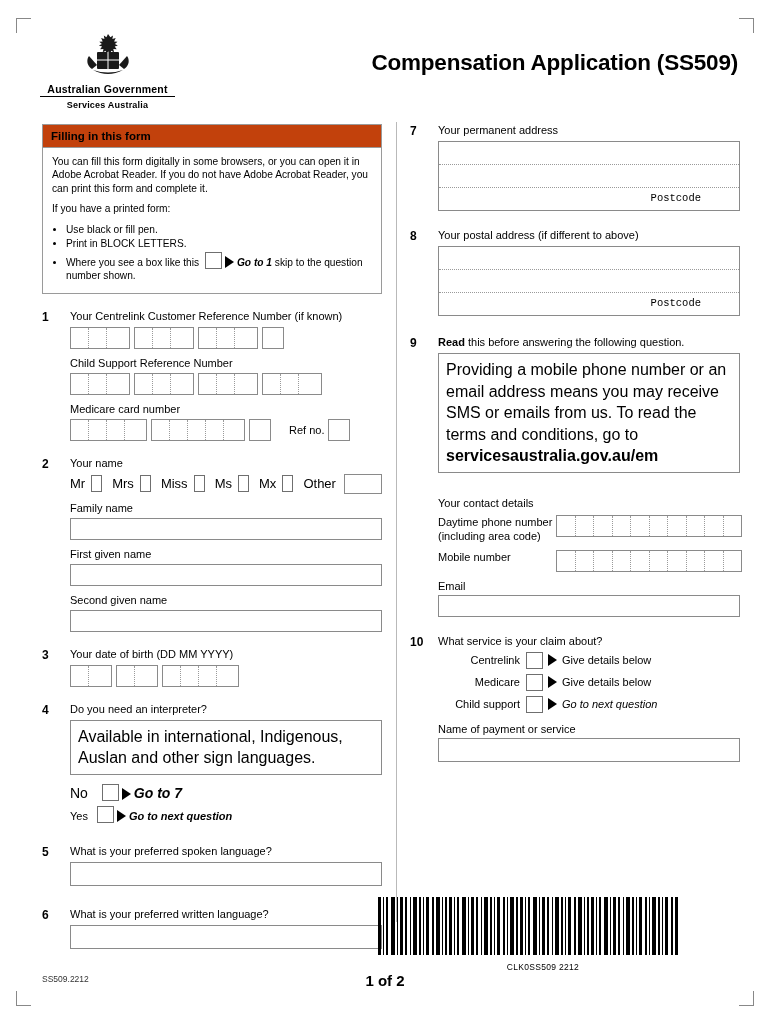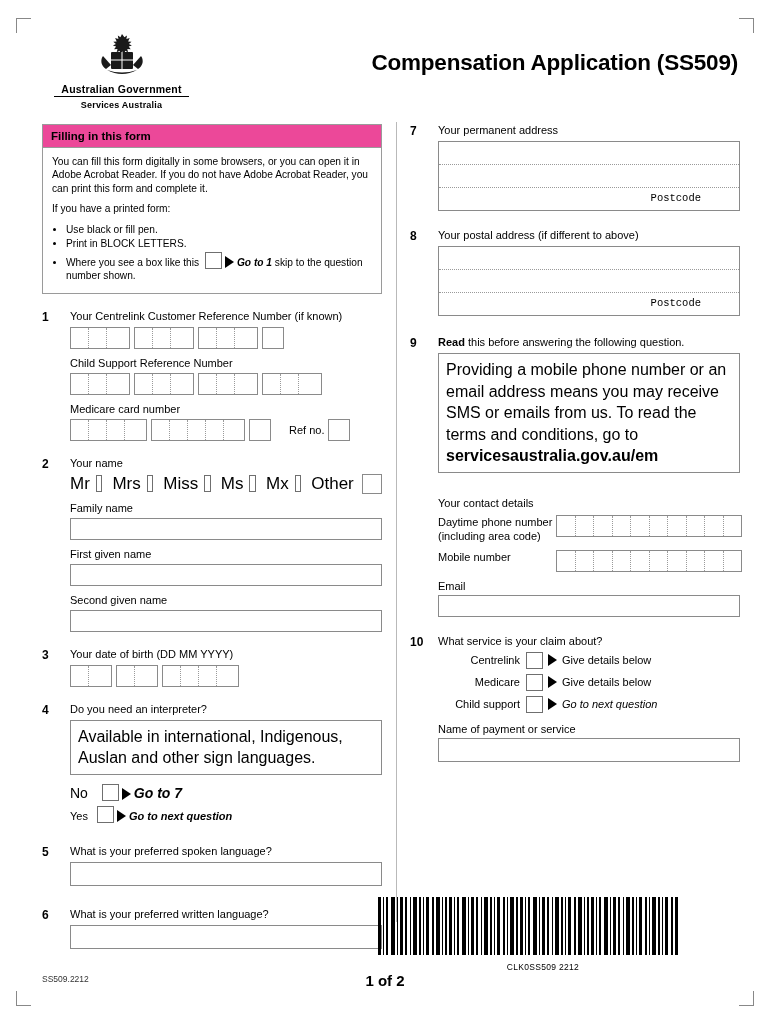--- a/index.html
+++ b/index.html
@@ -10,35 +10,35 @@
   .crop{position:absolute;width:14px;height:14px;}
   .crop.tl{left:16px;top:18px;border-left:1px solid #888;border-top:1px solid #888;}
   .crop.tr{right:16px;top:18px;border-right:1px solid #888;border-top:1px solid #888;}
   .crop.bl{left:16px;bottom:18px;border-left:1px solid #888;border-bottom:1px solid #888;}
   .crop.br{right:16px;bottom:18px;border-right:1px solid #888;border-bottom:1px solid #888;}
 
   .content{position:absolute;left:32px;top:30px;width:706px;}
 
   
   .hdr{position:relative;height:80px;}
-  .crest{position:absolute;left:22px;top:2px;width:135px;text-align:center;}
+  .crest{position:absolute;left:8px;top:2px;width:135px;text-align:center;}
   .crest svg{display:block;margin:0 auto;}
   .govline{font-weight:bold;font-size:10.5px;letter-spacing:.2px;border-bottom:1.6px solid #000;padding-bottom:1px;margin-top:1px;}
   .agency{font-weight:bold;font-size:9px;margin-top:3px;letter-spacing:.2px;}
   .form-title{position:absolute;right:0;top:20px;font-size:22.5px;font-weight:bold;letter-spacing:-0.2px;}
 
   
   .cols{position:relative;margin-top:14px;height:850px;}
   .colL{position:absolute;left:10px;top:0;width:340px;}
   .colR{position:absolute;left:378px;top:0;width:330px;}
   .divider{position:absolute;left:364px;top:-2px;width:1px;height:800px;background:#b9b9b9;}
 
   
   .fill-box{border:1px solid #9a9a9a;}
-  .fill-head{background:#ec4899;border-bottom:1px solid #9a9a9a;font-weight:bold;font-size:11.5px;padding:5px 8px;}
+  .fill-head{background:#c2410c;border-bottom:1px solid #9a9a9a;font-weight:bold;font-size:11.5px;padding:5px 8px;}
   .fill-body{padding:7px 9px 9px 9px;font-size:10.2px;line-height:1.32;}
   .fill-body p{margin:0 0 7px 0;}
   .fill-body ul{margin:0;padding-left:14px;}
   .fill-body li{margin-bottom:1px;}
   .inline-arrow{display:inline-block;vertical-align:-2px;margin:0 3px;}
   .goto{font-style:italic;font-weight:bold;}
 
   
   .q{position:relative;margin-top:16px;}
   .qnum{position:absolute;left:0;top:0;font-weight:bold;font-size:12px;width:20px;}
@@ -50,21 +50,21 @@
   .cells{display:flex;gap:4px;align-items:center;}
   .cellgrp{display:flex;border:1px solid #8a8a8a;height:20px;}
   .cellgrp span{width:17px;border-right:1px dotted #9a9a9a;}
   .cellgrp span:last-child{border-right:none;}
   .fieldbox{border:1px solid #8a8a8a;height:20px;box-sizing:border-box;}
   .bigfield{border:1px solid #8a8a8a;height:22px;width:100%;box-sizing:border-box;}
   .tickbox{display:inline-block;width:15px;height:15px;border:1px solid #6f6f6f;vertical-align:-3px;background:#fff;}
   .lbl{font-size:11px;}
 
   
-  .titlerow{display:flex;align-items:center;gap:4px;font-size:17px;}
+  .titlerow{display:flex;align-items:center;gap:4px;font-size:13px;}
   .titlerow .tb{margin-left:2px;margin-right:6px;}
 
   .arrow{display:inline-block;width:0;height:0;border-top:6px solid transparent;border-bottom:6px solid transparent;border-left:9px solid #000;vertical-align:-2px;}
 
   .noteblk{border:1px solid #8a8a8a;padding:5px 7px;font-size:16px;line-height:1.35;}
 
   
   .addr{border:1px solid #8a8a8a;font-family:Liberation Mono, monospace;}
   .addr .line{height:22px;border-bottom:1px dotted #9a9a9a;}
   .addr .line:last-child{border-bottom:none;position:relative;}

